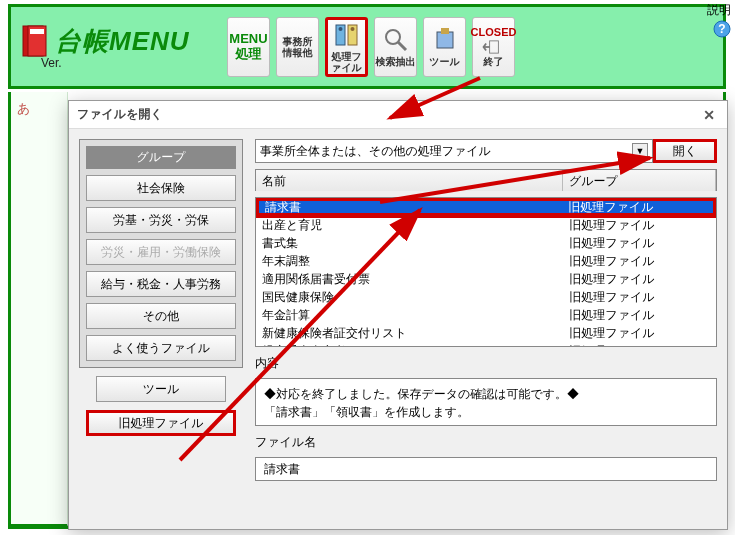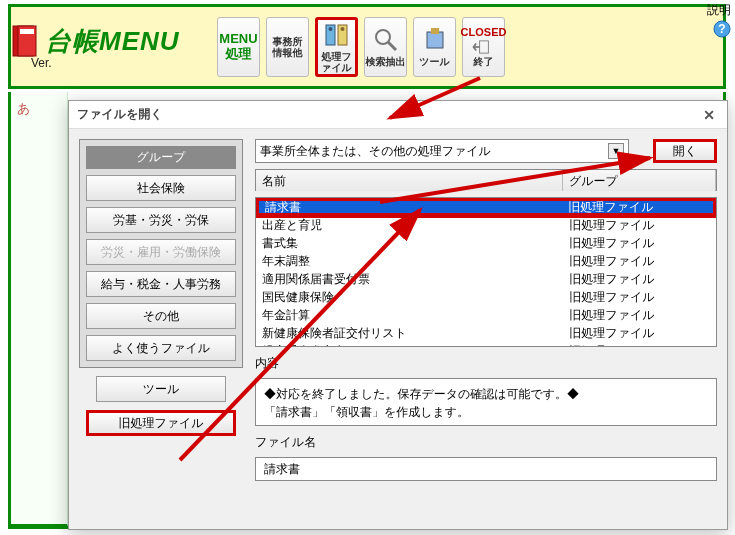--- a/index.html
+++ b/index.html
@@ -11,24 +11,24 @@
     height: 535px;
     overflow: hidden;
     position: relative;
   }
   
   .topframe {
     position: absolute;
     left: 8px; top: 4px;
     width: 718px; height: 85px;
     border: 3px solid #0a8a0a;
-    background: #fef9c3;
+    background: #86efac;
     display: flex;
     align-items: center;
-    padding: 4px 0;
+    padding: 4px 10px;
     gap: 6px;
   }
   .logo-area { display: flex; align-items: center; gap: 4px; width: 200px;}
   .book-icon { width: 30px; height: 36px; }
   .appname {
     font-size: 26px; font-style: italic; font-weight: bold;
     color: #0a8a0a; letter-spacing: 1px;
   }
   .ver { font-size: 12px; color: #222; margin-left: 20px; margin-top: -4px;}
   .logo-col { display:flex; flex-direction:column;}
@@ -108,21 +108,21 @@
   }
   .gbtn.disabled { color:#aaa; cursor:default;}
   .standalone-btn {
     background:linear-gradient(#fdfdfd,#e6e6e6);
     border:1px solid #999; height:26px;
     font-size:12px; cursor:pointer; width:130px; align-self:center;
   }
 
   
   .main-area { flex:1; display:flex; flex-direction:column; gap:6px; }
-  .toprow { display:flex; gap:24px; align-items:center;}
+  .toprow { display:flex; gap:0; align-items:center;}
   .combo {
     flex:1; height:24px; border:1px solid #888; background:#fff;
     display:flex; align-items:center; justify-content:space-between;
     padding:0 4px; font-size:12px; cursor:pointer;
   }
   .combo .arrow { width:16px; height:16px; border:1px solid #888; background:#eee;
     display:flex;align-items:center;justify-content:center; font-size:9px;}
   .open-btn {
     width:64px; height:24px; border:1px solid #888;
     background:linear-gradient(#fdfdfd,#e6e6e6);

